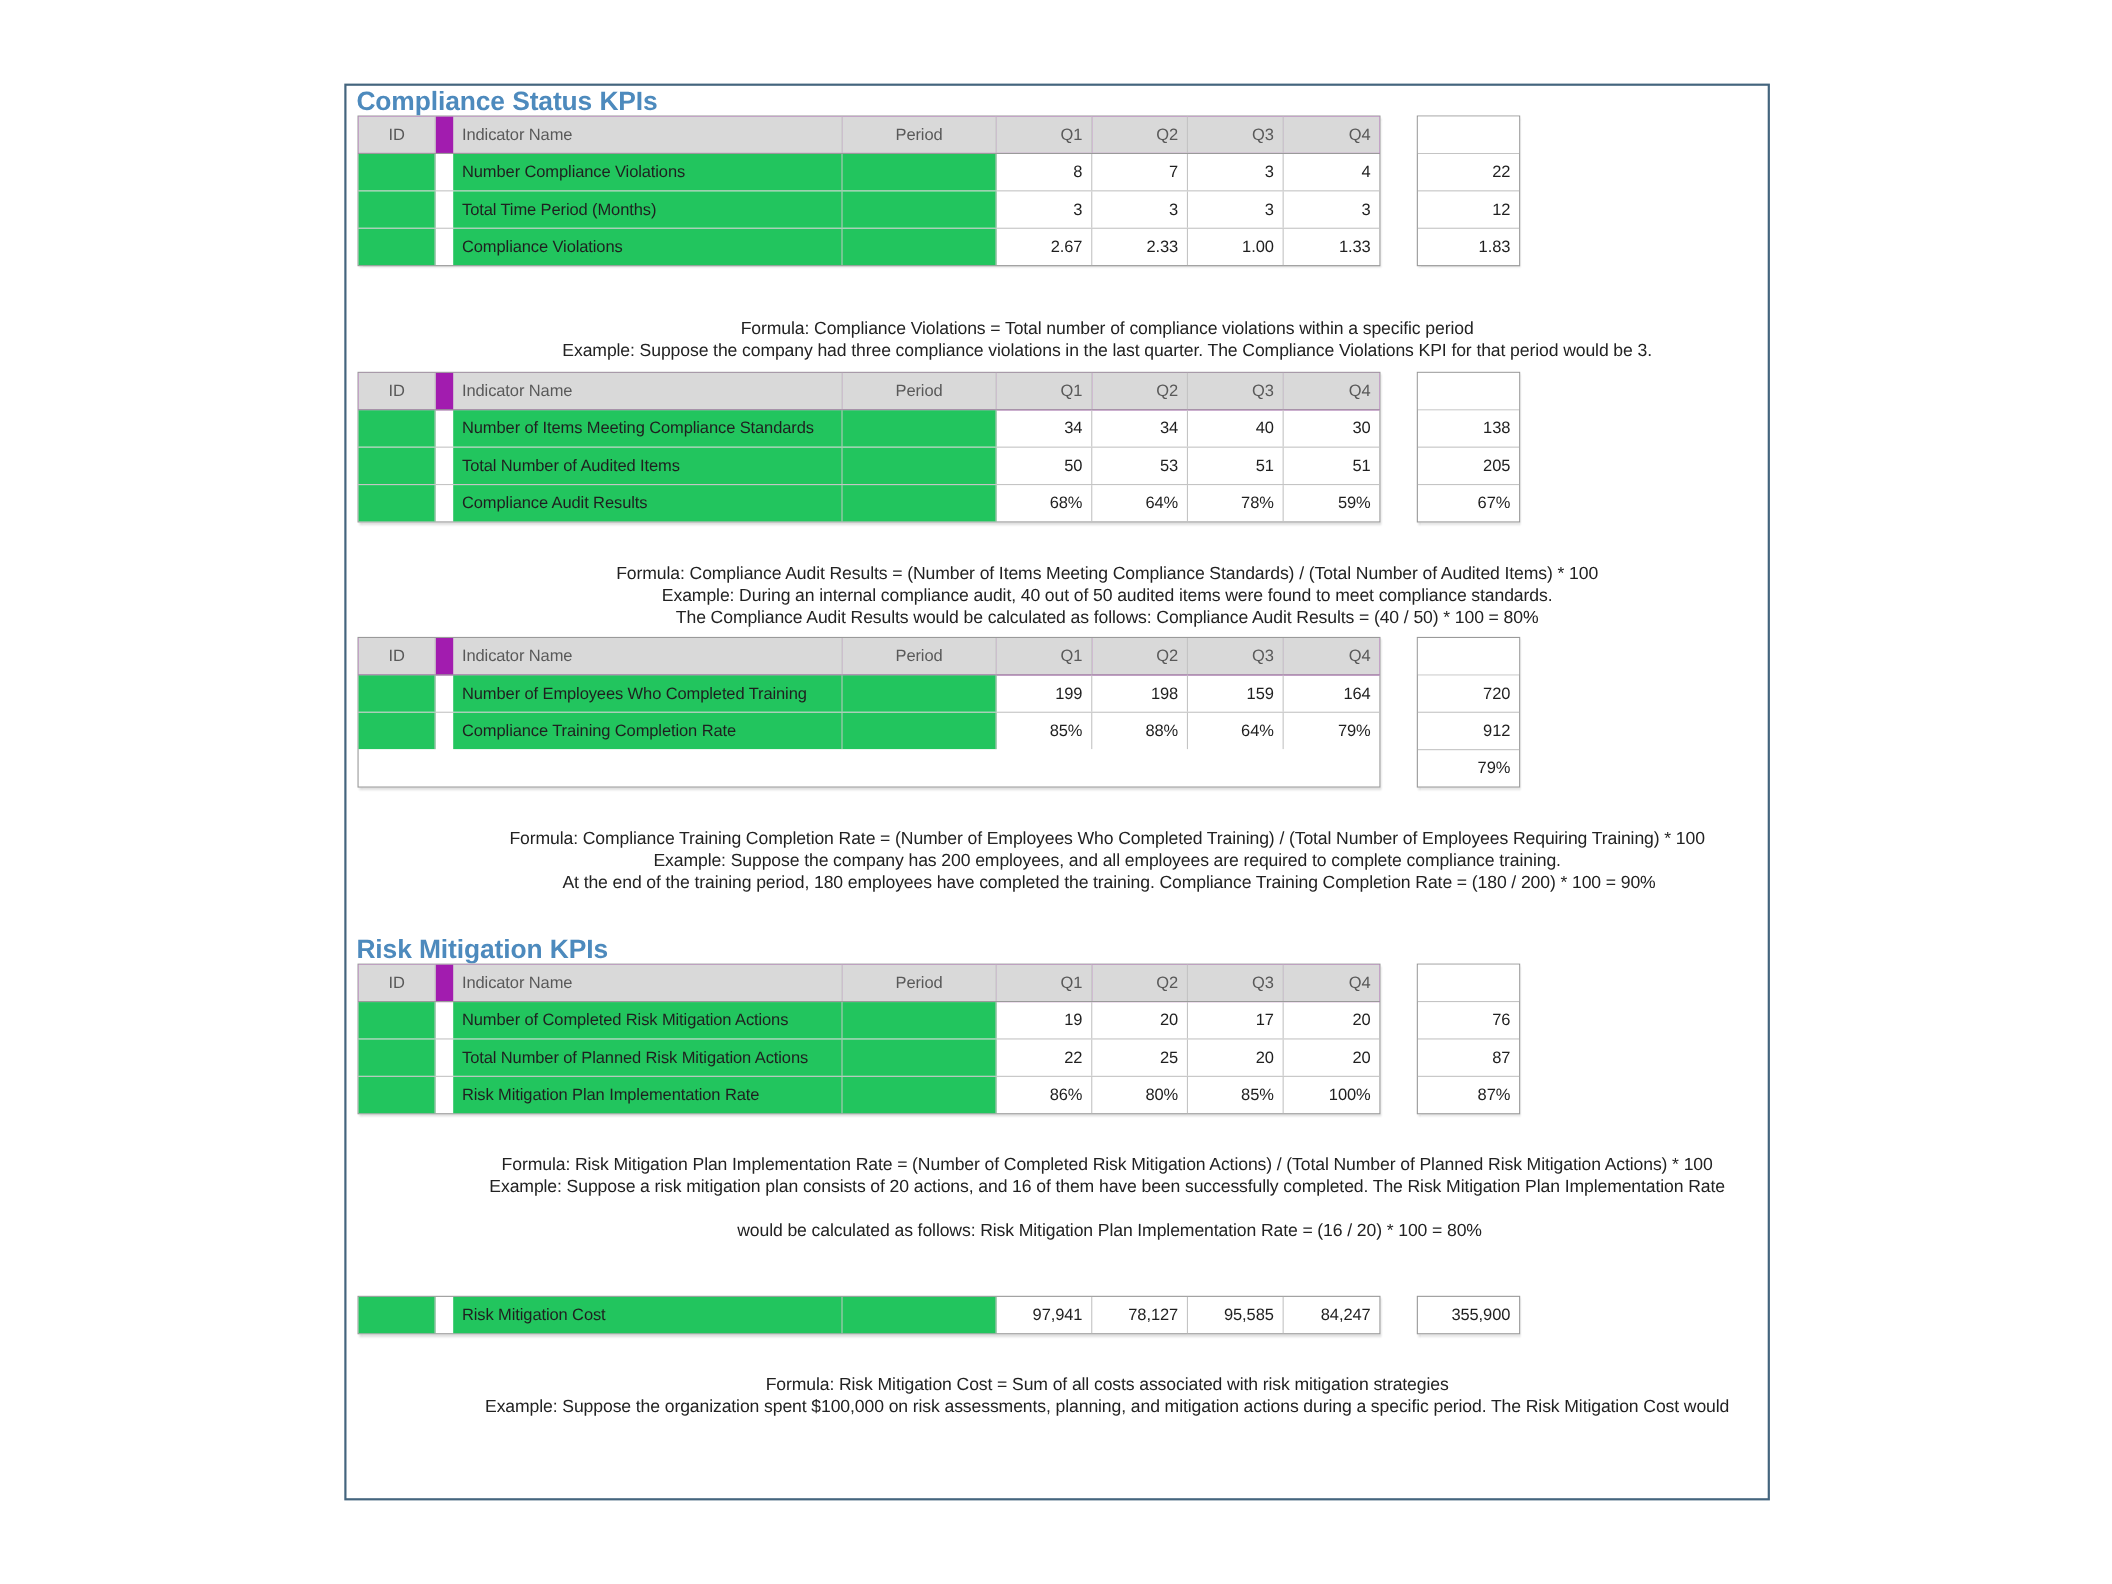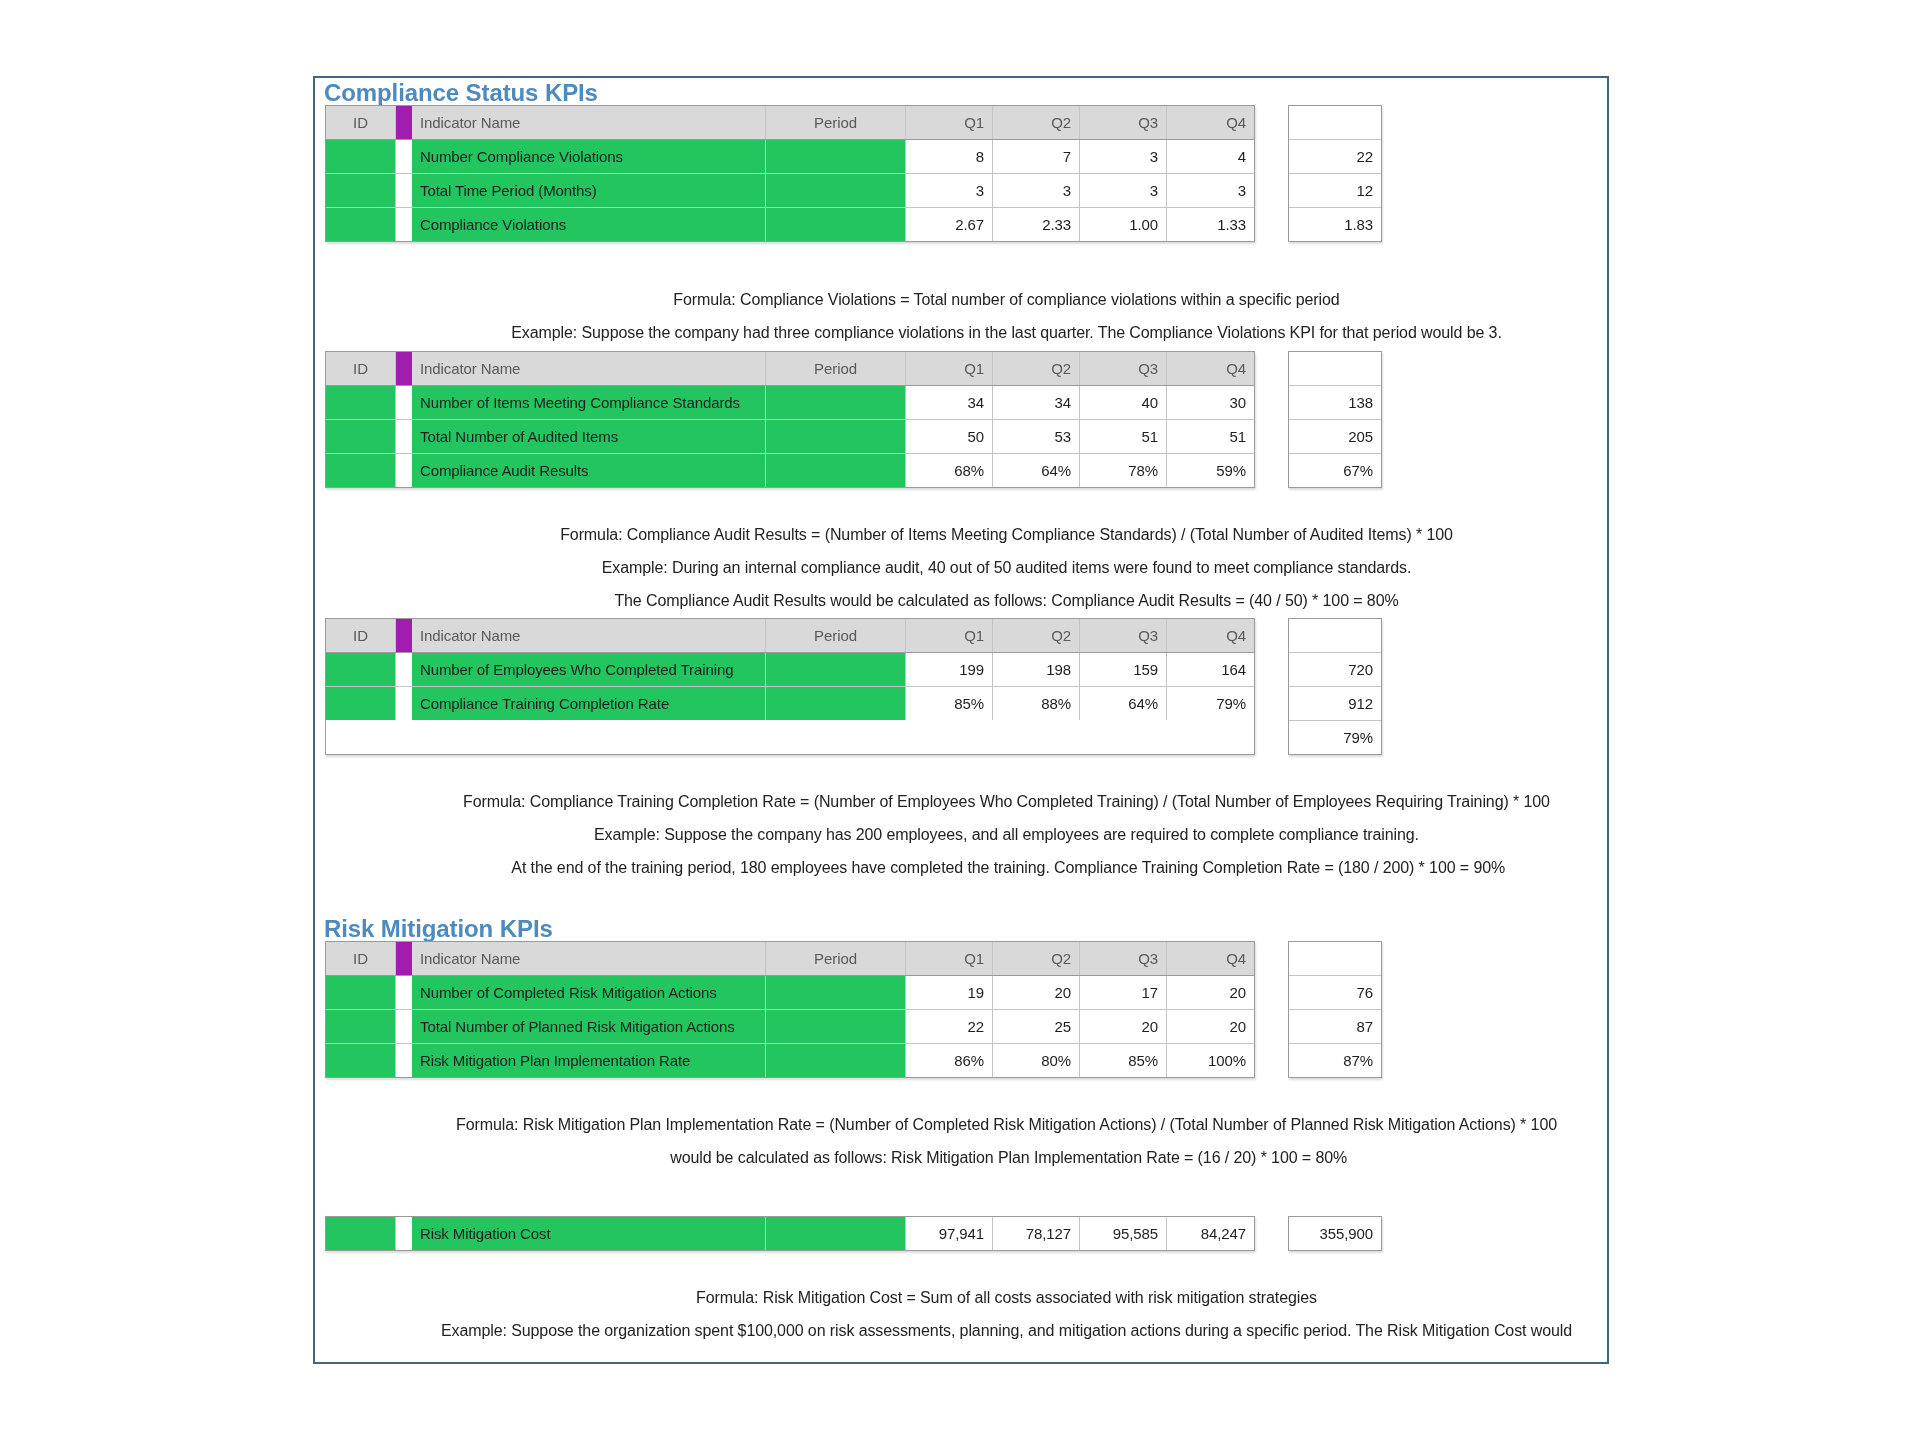--- a/index.html
+++ b/index.html
@@ -37,21 +37,21 @@
   .c-period{width:140px;justify-content:center;}
   .c-q{width:87px;justify-content:flex-end;padding-right:8px;}
   .c-tot{width:92px;justify-content:flex-end;padding-right:8px;}
   .lab{background:#22c55e;}
   .hrow .cell{background:#d9d9d9;}
   .thead-blank{background:#ffffff;}
   .bold{font-weight:normal;}
   .reg{font-weight:normal;}
   .notes{margin-left:91px;text-align:center;}
   .note-line{
-    height:20px;line-height:20px;margin-top:13px;font-size:16px;color:#222;
+    height:20px;line-height:20px;margin-top:0;font-size:16px;color:#222;
     white-space:pre;overflow:hidden;
   }
   .note-line:first-child{margin-top:0;}
   .notes[data-notes="3"] .note-line:nth-child(3){margin-top:20px;}
 </style>
 </head>
 <body>
 
 <div class="sheet">
 
@@ -278,20 +278,21 @@
         <div class="trow reg">
           <div class="cell c-tot">87</div>
         </div>
         <div class="trow bold">
           <div class="cell c-tot">87%</div>
         </div>
       </div>
     </div>
   <div class="notes" style="margin-top:37px" data-notes="3">
       <div class="note-line">Formula: Risk Mitigation Plan Implementation Rate = (Number of Completed Risk Mitigation Actions) / (Total Number of Planned Risk Mitigation Actions) * 100</div>
+      <div class="note-line">Example: Suppose a risk mitigation plan consists of 20 actions, and 16 of them have been successfully completed. The Risk Mitigation Plan Implementation Rate</div>
       <div class="note-line"> would be calculated as follows: Risk Mitigation Plan Implementation Rate = (16 / 20) * 100 = 80%</div>
     </div>
 
   <div class="tablewrap mt48">
       <div class="ktable main">
         <div class="trow bold">
           <div class="cell c-id lab"></div>
           <div class="cell c-name lab">Risk Mitigation Cost</div>
           <div class="cell c-period lab"></div>
           <div class="cell c-q">97,941</div>

